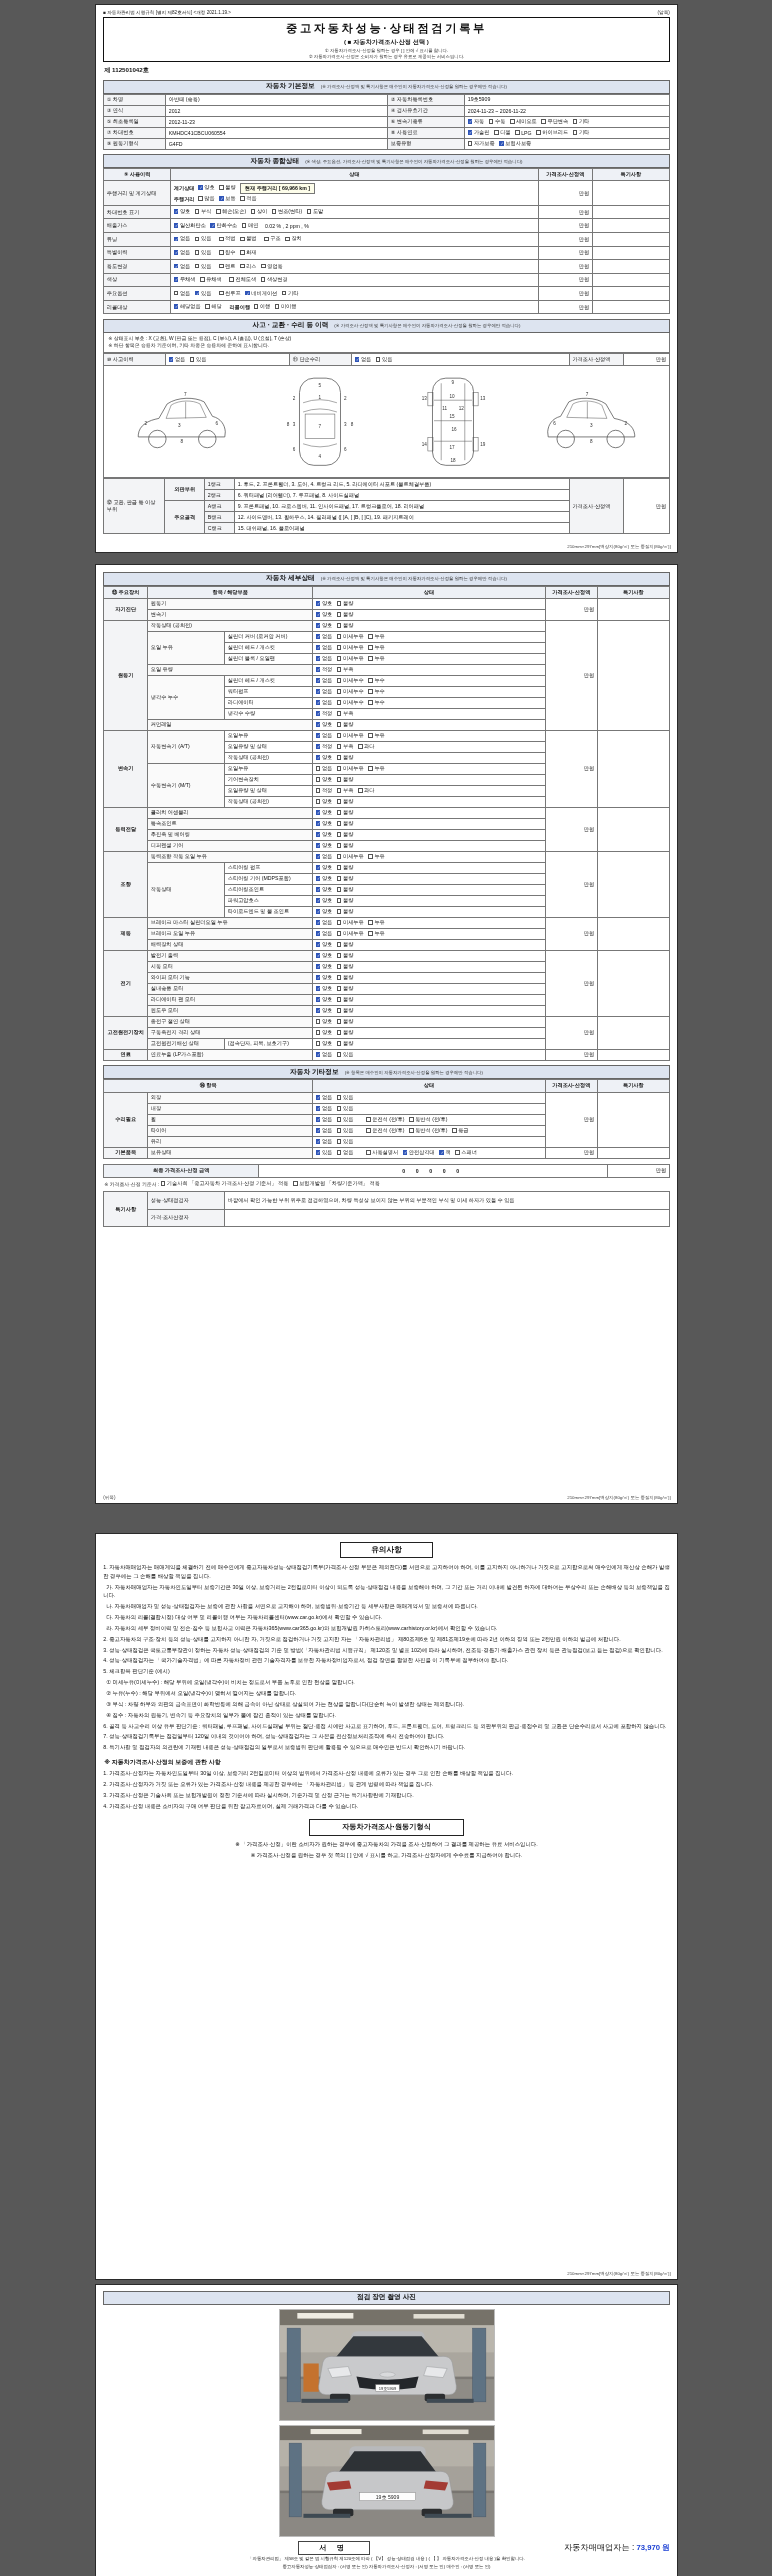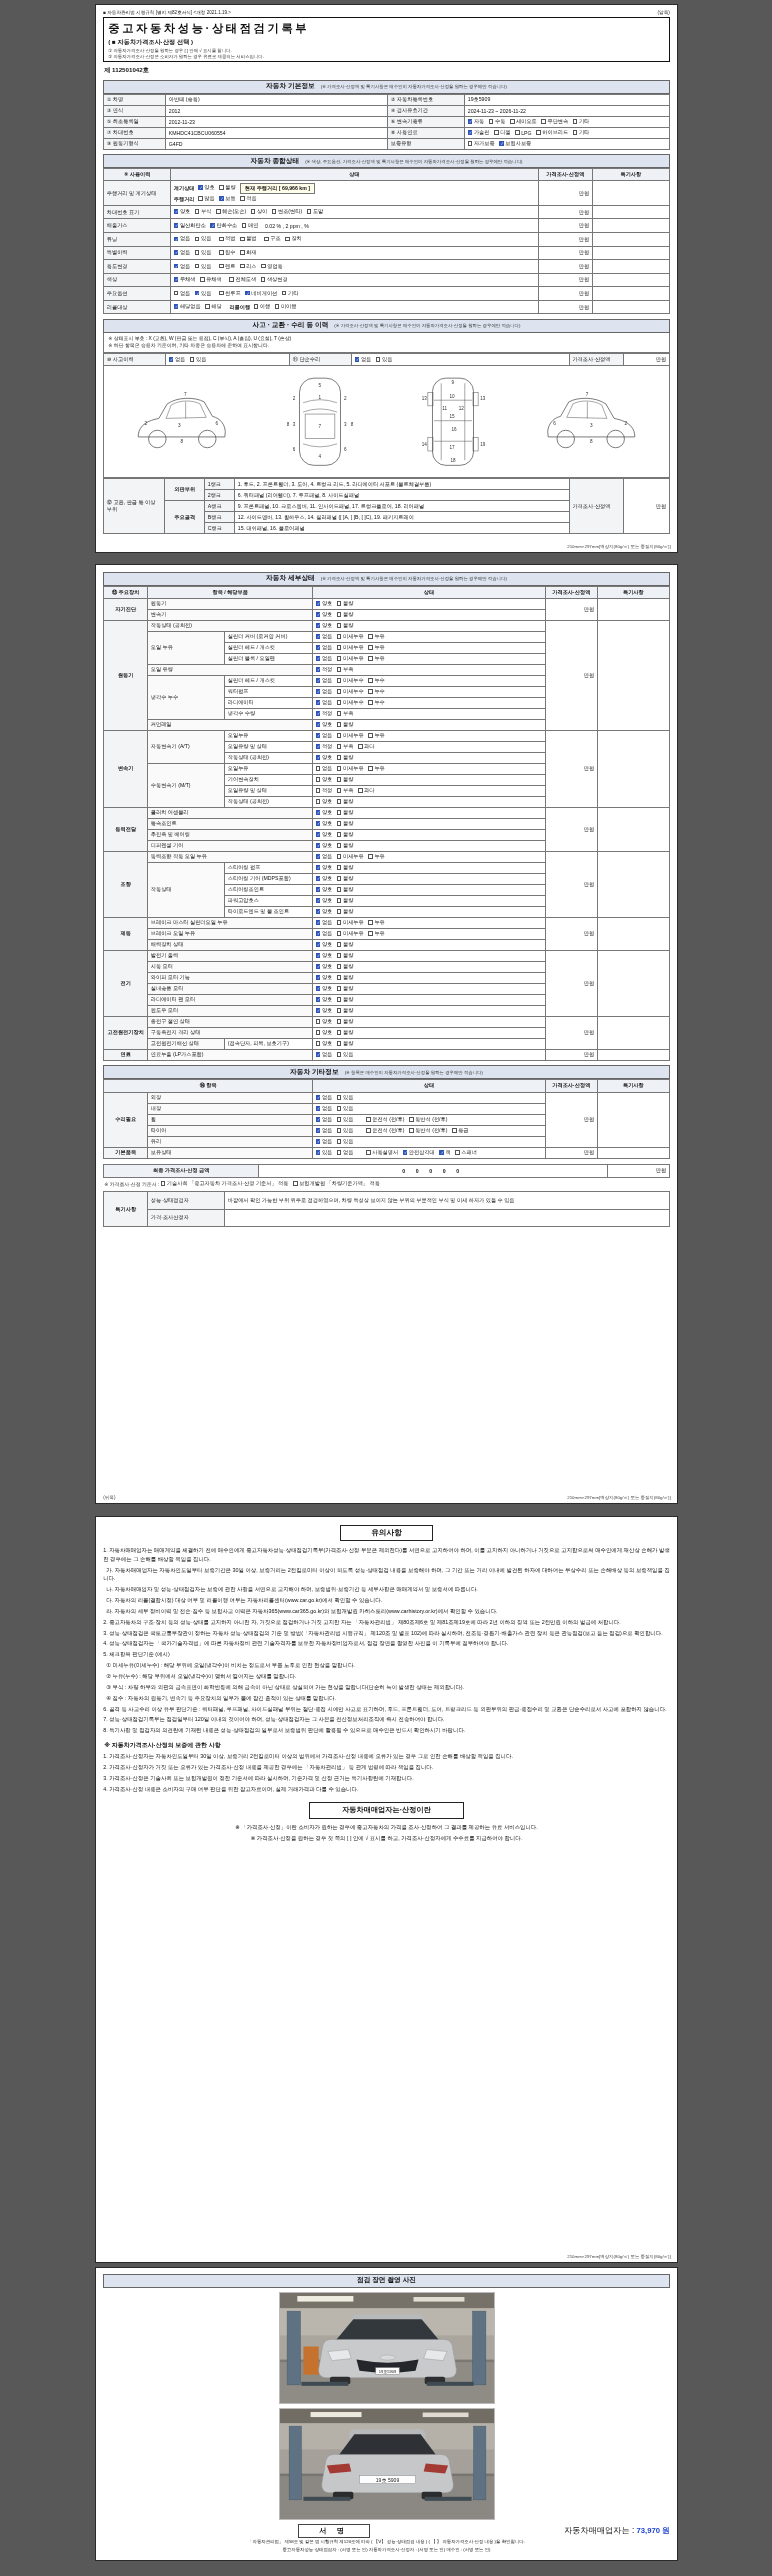--- a/index.html
+++ b/index.html
@@ -1,24 +1,24 @@
 <!DOCTYPE html>
 <html style="font-size:8.2px"><head>
 <meta charset="utf-8">
 <style>
   *{box-sizing:border-box}
   html,body{margin:0;padding:0}
   body{width:773px;height:2576px;background:#585858;font-family:"Liberation Sans","DejaVu Sans",sans-serif;color:#111}
   .sheet{width:583px;margin:0 auto;background:#fff;border:0.5px solid #2a2a2a;padding:5.2px 7.2px;position:relative;overflow:hidden}
   #sheet1{margin-top:4.1px;height:549px}
   #sheet2{margin-top:11.3px;height:940px}
-  #sheet3{margin-top:12px;height:747px}
+  #sheet3{margin-top:29px;height:747px}
   #sheet4{margin-top:4px;height:294px}
   .topline{font-size:4.6px;color:#222;display:flex;justify-content:space-between}
-  .titlebox{border:1px solid #111;margin-top:1.5px;padding:3.6px 4.1px 2.6px;}
+  .titlebox{border:1px solid #111;margin-top:1.5px;padding:3.6px 4.1px 2.6px;text-align:center}
   .title{font-size:11.3px;font-weight:bold;letter-spacing:2.6px}
   .subtitle{font-size:6.2px;font-weight:bold;margin-top:1.5px}
   .subnote{font-size:4.4px;color:#333;margin-top:1px}
   .docno{font-size:6.2px;font-weight:bold;margin:3.6px 0 1px 1px}
   .band{background:#dde4f0;border:0.5px solid #666;text-align:center;padding:1.5px 2.1px;font-size:6.7px;margin-top:4.6px}
   .band .btitle{font-weight:bold}
   .band .bnote{font-weight:normal;font-size:4.4px;color:#333;margin-left:4.1px}
   table.frm{width:100%;border-collapse:collapse;font-size:5.2px;table-layout:fixed}
   .frm th,.frm td{border:0.5px solid #777;padding:1.5px 2.6px;vertical-align:middle;overflow:hidden}
   .frm th{background:#eef1f6;font-weight:bold;padding:2.1px 2.6px}
@@ -1225,21 +1225,21 @@
       <div class="nline">7. 성능·상태점검기록부는 점검일부터 120일 이내의 것이어야 하며, 성능·상태점검자는 그 사본을 전산정보처리조직에 즉시 전송하여야 합니다.</div>
       <div class="nline">8. 특기사항 및 점검자의 의견란에 기재된 내용은 성능·상태점검의 일부로서 보증범위 판단에 활용될 수 있으므로 매수인은 반드시 확인하시기 바랍니다.</div>
     </div>
   <div class="notice-sub">※ 자동차가격조사·산정의 보증에 관한 사항</div>
   <div>
       <div class="nline">1. 가격조사·산정자는 자동차인도일부터 30일 이상, 보증거리 2천킬로미터 이상의 범위에서 가격조사·산정 내용에 오류가 있는 경우 그로 인한 손해를 배상할 책임을 집니다.</div>
       <div class="nline">2. 가격조사·산정자가 거짓 또는 오류가 있는 가격조사·산정 내용을 제공한 경우에는 「자동차관리법」 등 관계 법령에 따라 책임을 집니다.</div>
       <div class="nline">3. 가격조사·산정은 기술사회 또는 보험개발원이 정한 기준서에 따라 실시하며, 기준가격 및 산정 근거는 특기사항란에 기재합니다.</div>
       <div class="nline">4. 가격조사·산정 내용은 소비자의 구매 여부 판단을 위한 참고자료이며, 실제 거래가격과 다를 수 있습니다.</div>
     </div>
-  <div class="pricebox">자동차매매업자는·산정이란</div>
+  <div class="pricebox">자동차가격조사·원동기형식</div>
   <div>
       <div class="nline c">※ 「가격조사·산정」이란 소비자가 원하는 경우에 중고자동차의 가격을 조사·산정하여 그 결과를 제공하는 유료 서비스입니다.</div>
       <div class="nline c">※ 가격조사·산정을 원하는 경우 첫 쪽의 [ ] 안에 √ 표시를 하고, 가격조사·산정자에게 수수료를 지급하여야 합니다.</div>
     </div>
   <div class="papernote">210mm×297mm[백상지(80g/㎡) 또는 중질지(80g/㎡)]</div>
 </div>
 
 <div class="sheet" id="sheet4">
   <div class="photo-band">점검 장면 촬영 사진</div>
   <div class="photo-wrap">

